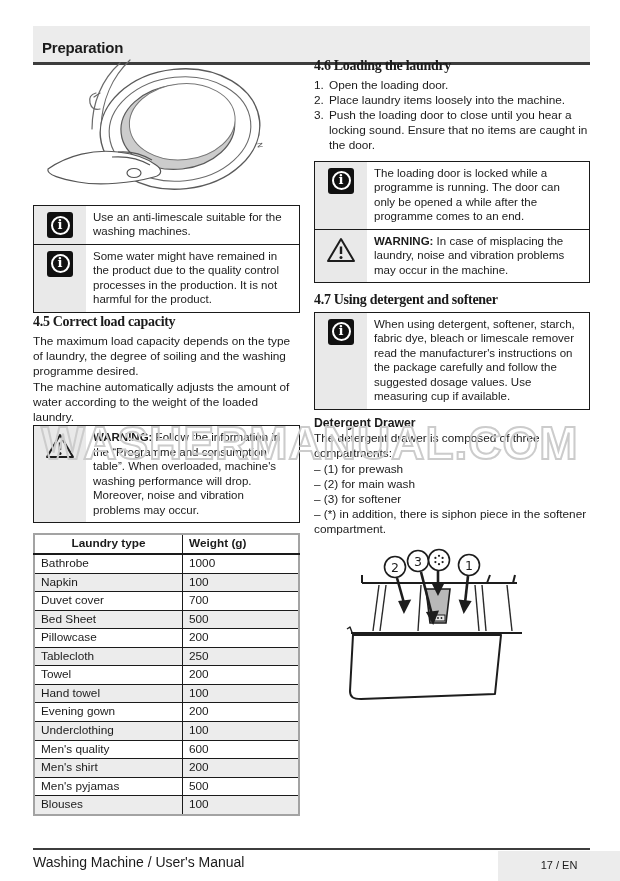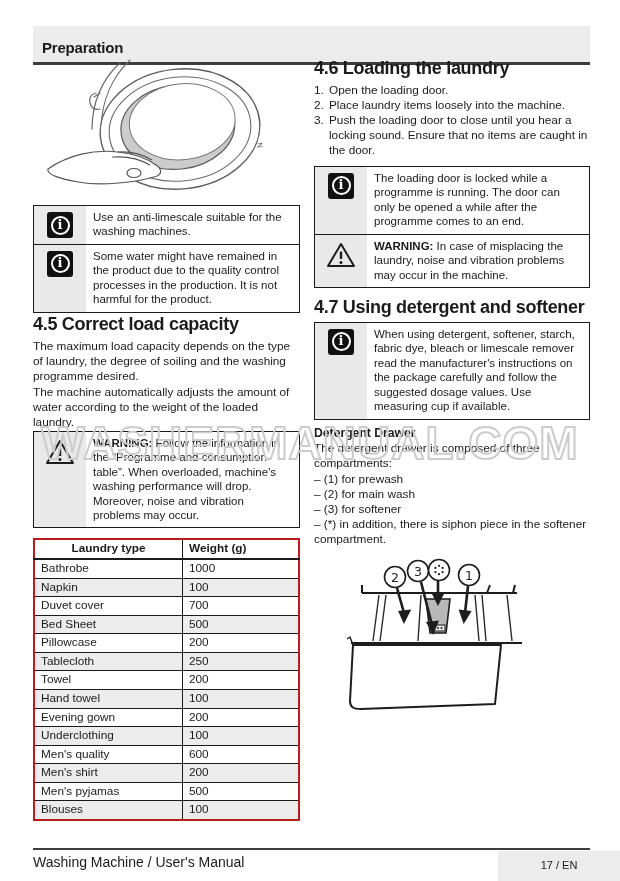--- a/index.html
+++ b/index.html
@@ -6,34 +6,34 @@
   .page{position:relative;width:620px;height:881px;background:#fff;overflow:hidden;
         font-family:"Liberation Sans",sans-serif;color:#1b1b1b;font-size:11.8px;line-height:1.27;}
   
   .header{position:absolute;left:33px;right:30px;top:26px;}
   .header-band{background:#ececec;padding:12px 9px 5px;font-size:15px;font-weight:bold;letter-spacing:-0.2px;}
   .header-rule{height:3px;background:#3d3d3d;}
   
   .columns{position:absolute;top:57px;left:33px;right:30px;display:flex;gap:14px;}
   .col-left{width:267px;flex:none;}
   .col-right{flex:1;min-width:0;}
-  h2{font-size:18px;font-weight:bold;margin:0 0 3px 0;letter-spacing:-0.3px;}
+  h2{font-size:14px;font-weight:bold;margin:0 0 3px 0;letter-spacing:-0.3px;font-family:Liberation Serif, serif;}
   p{margin:0 0 1px 0;}
   
   .notice{display:flex;border:1px solid #1a1a1a;background:#fff;}
   .notice + .notice{margin-top:-1px;}
   .icon-cell{width:52px;flex:none;background:#e9e9e9;display:flex;justify-content:center;align-items:flex-start;padding-top:6px;}
   .text-cell{flex:1;padding:4px 7px 5px 7px;font-size:11.5px;line-height:1.26;}
   .info-badge{width:26px;height:26px;background:#101010;border-radius:3px;display:flex;align-items:center;justify-content:center;}
   .info-badge .ring{width:19px;height:19px;border:2px solid #fff;border-radius:50%;box-sizing:border-box;
        color:#fff;font-family:"DejaVu Serif",serif;font-weight:bold;font-size:13px;line-height:14px;text-align:center;}
   
   table.laundry{border-collapse:collapse;width:100%;margin-top:10px;font-size:11.8px;}
   table.laundry th,table.laundry td{border:1px solid #1a1a1a;padding:1px 6px;line-height:1.32;}
-  table.laundry{border:2px solid #b91c1c;}
+  table.laundry{border:2px solid #a3a3a3;}
   table.laundry th{font-weight:bold;border-bottom:2px solid #1a1a1a;}
   table.laundry th:last-child,table.laundry td:last-child{text-align:left;width:103px;}
   table.laundry tbody tr:nth-child(even){background:#ececec;}
   
   ol.steps{list-style:none;margin:1px 0 8px 0;padding:0;}
   ol.steps li{position:relative;padding-left:15px;margin:0;}
   ol.steps .num{position:absolute;left:0;top:0;}
   
   .drawer-item{margin:0;}
   .subhead{font-weight:bold;font-size:12.2px;margin:6px 0 0 0;}

